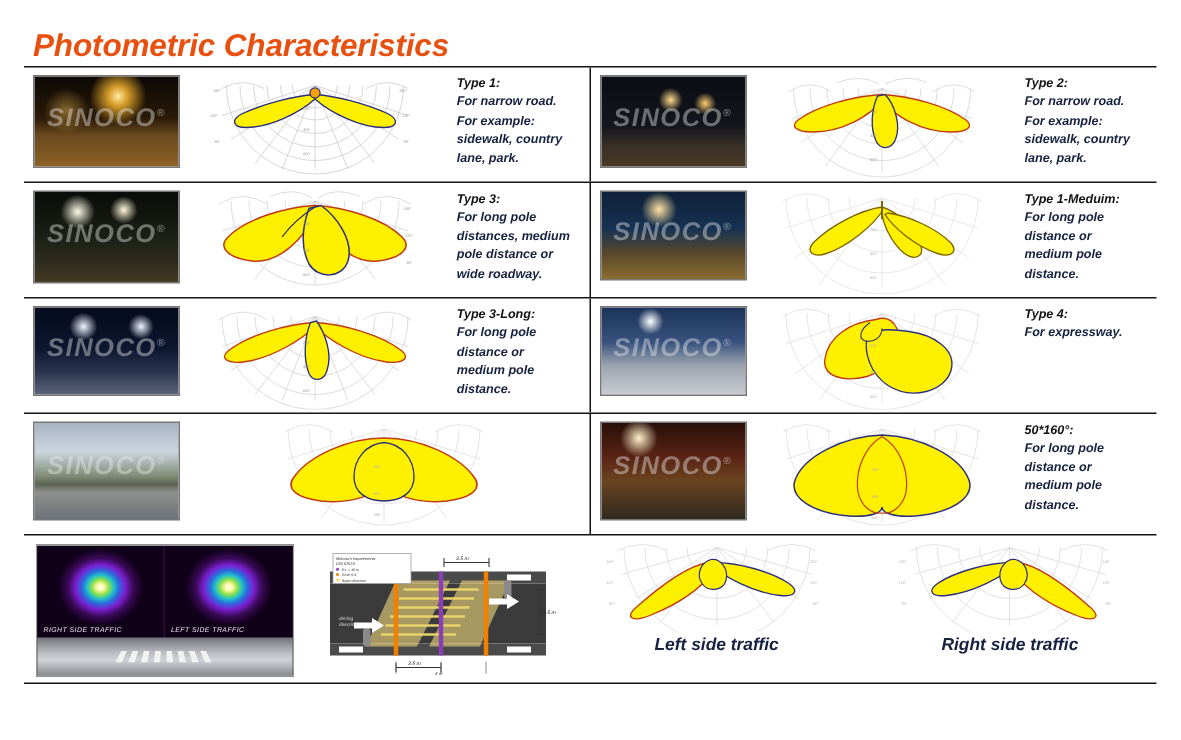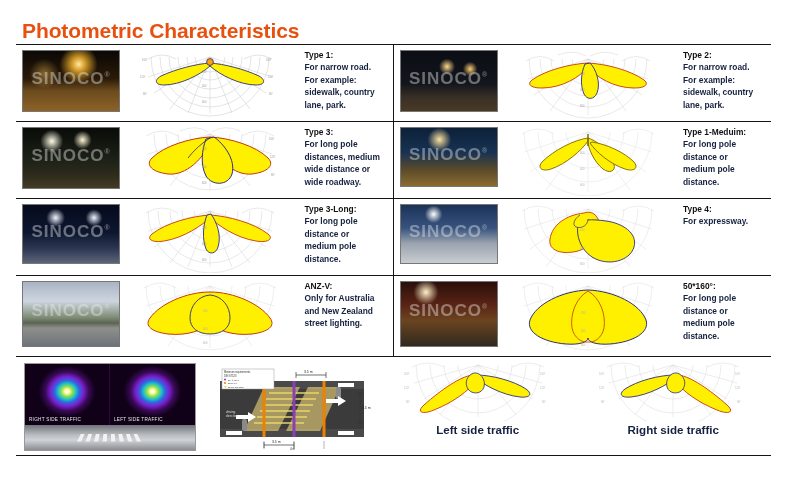--- a/index.html
+++ b/index.html
@@ -2,21 +2,21 @@
 <html><head>
 <meta charset="utf-8">
 <style>
   * { box-sizing: border-box; margin:0; padding:0; }
   html,body{
     width:787px; height:493px;
     background:#ffffff;
     font-family:"Liberation Sans", sans-serif;
     overflow:hidden;
   }
-  .page{ position:relative; width:787px; height:475px; background:#fff; }
+  .page{ position:relative; width:787px; height:475px; background:#fff;font-style:italic; }
 
   .title{
     position:absolute; left:22px; top:19px;
     font-size:21px; font-weight:bold; color:#E8500F;
     letter-spacing:-0.1px;
   }
 
   
   .table{
     position:absolute; left:16px; top:44px;
@@ -242,21 +242,21 @@
               <text x="129" y="16">160°</text>
                 <text x="130" y="34">120°</text>
                 <text x="131" y="52">80°</text>
             </g>
           </svg>
         </div>
         <div class="cell-text">
           <div class="ttl">Type 3:</div>
           <div>For long pole</div>
           <div>distances, medium</div>
-          <div>wide distance or</div>
+          <div>pole distance or</div>
           <div>wide roadway.</div>
         </div>
       </div>
 
       <div class="half">
         <div class="cell-photo">
           <div class="photo ph-4">
             <div class="wm"><span>SINOCO</span><sup>®</sup></div>
           </div>
         </div>
@@ -366,26 +366,20 @@
               <path d="M4 10 Q20 0 36 10 M104 10 Q120 0 136 10"></path>
             </g>
             <path d="M70 14 C46 14 20 26 10 40 C4 48 12 54 28 56 C48 58 62 52 70 46 C78 52 92 58 112 56 C128 54 136 48 130 40 C120 26 94 14 70 14 Z" fill="#FFF000" stroke="#c03a10" stroke-width="1"></path>
             <path d="M70 17 C58 18 50 28 50 40 C50 50 58 56 70 56 C82 56 90 50 90 40 C90 28 82 18 70 17 Z" fill="#FFF000" stroke="#2b2f7a" stroke-width="0.9"></path>
             <g fill="#b0b0b0" font-size="2.6" font-family="Liberation Sans, sans-serif">
               <text x="63" y="34">200</text>
                 <text x="63" y="52">400</text>
                 <text x="63" y="66">600</text>
             </g>
           </svg>
-        </div>
-        <div class="cell-text">
-          <div class="ttl">ANZ-V:</div>
-          <div>Only for Australia</div>
-          <div>and New Zealand</div>
-          <div>street lighting.</div>
         </div>
       </div>
 
       <div class="half">
         <div class="cell-photo">
           <div class="photo ph-8">
             <div class="wm"><span>SINOCO</span><sup>®</sup></div>
           </div>
         </div>
         <div class="cell-polar">

